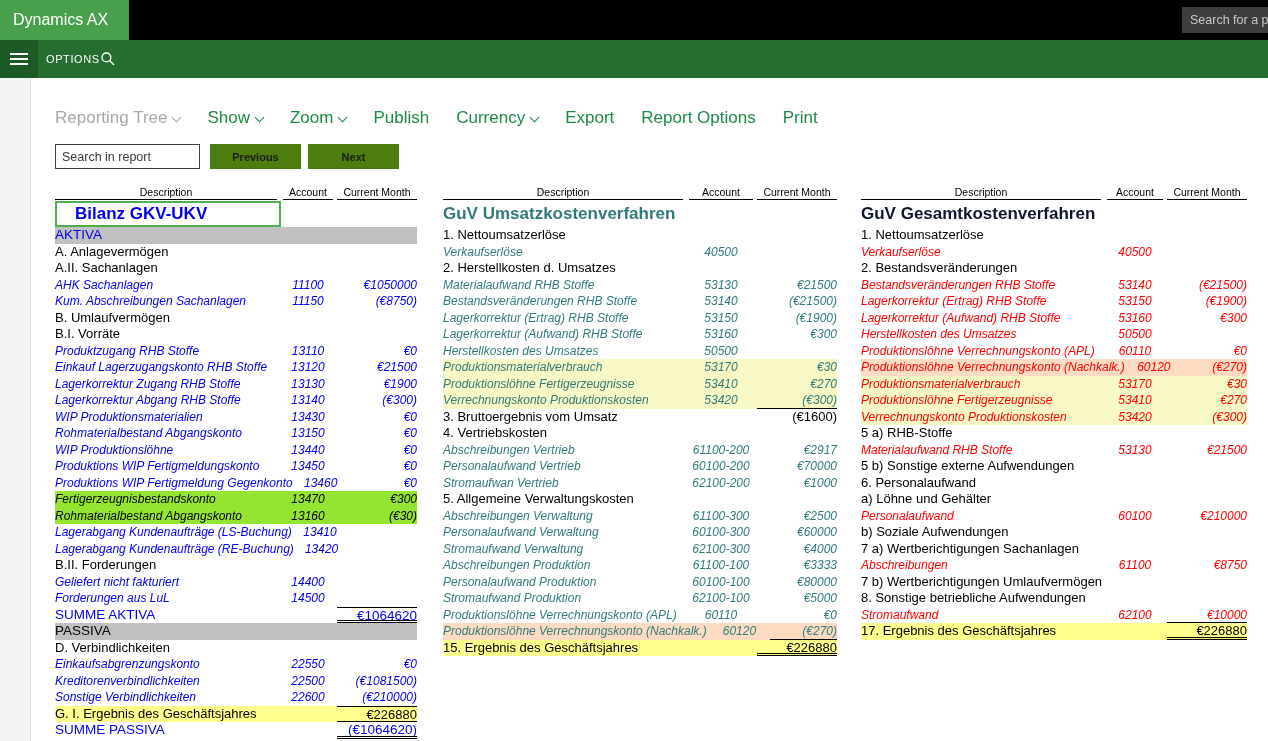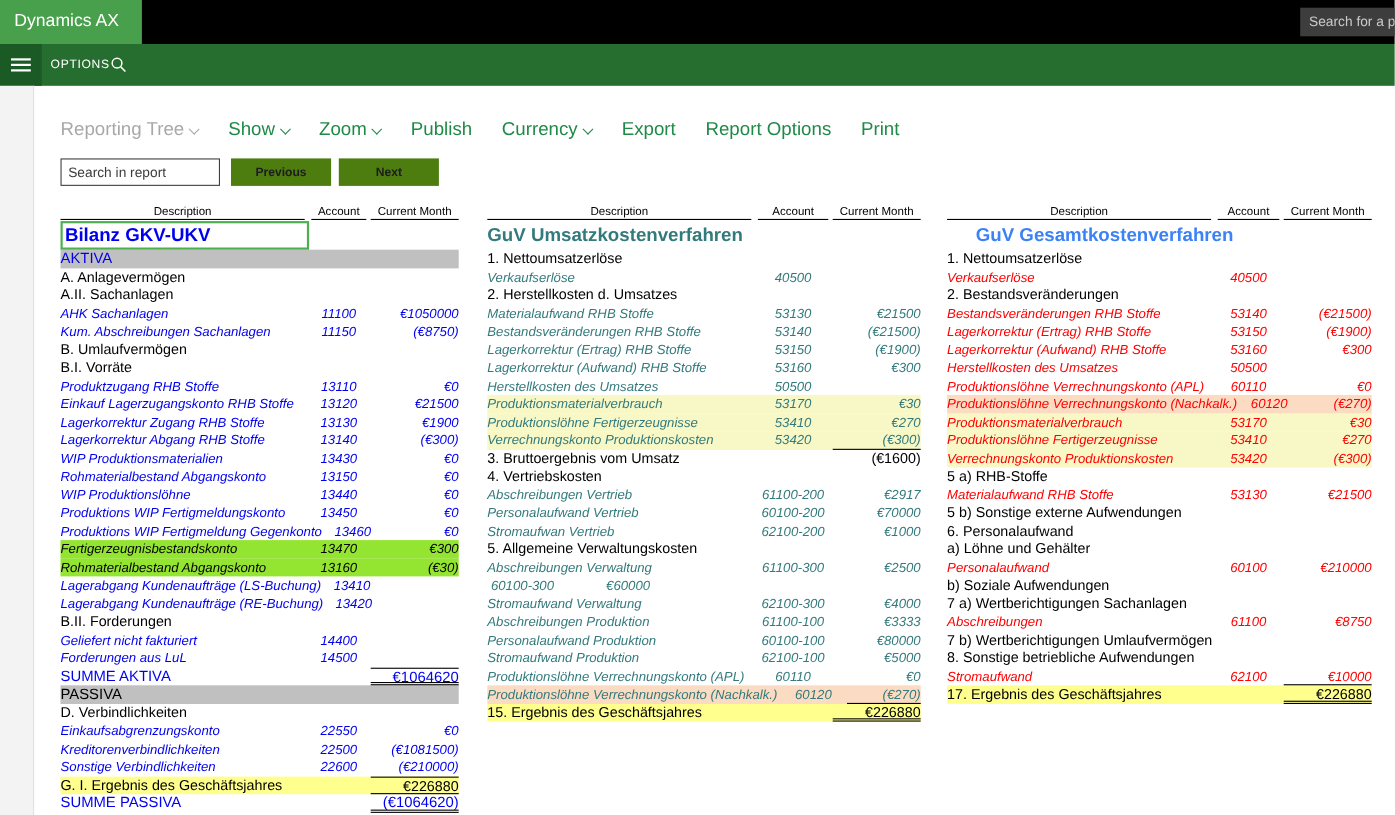--- a/index.html
+++ b/index.html
@@ -46,23 +46,23 @@
   #r2{left:443px;width:394px;--aw:64px;--detc:#337a7c;}
   #r3{left:861px;width:386px;--aw:56px;--detc:#ff0000;}
   .hdr{display:flex;height:15px;font-size:10.5px;color:#000;}
   .hd{border-bottom:1px solid #000;text-align:center;height:14px;line-height:14px;}
   .hd.c-dh{flex:1;margin-right:6px}
   .hd.c-ah{width:var(--aw);margin-right:4px}
   .hd.c-vh{width:var(--vw)}
   .title-row{height:27px;display:flex;align-items:center;}
   .title{font-size:17px;font-weight:bold;white-space:nowrap;}
   #r1 .title{color:#0000ee;border:2px solid #4caf50;width:226px;height:26px;line-height:22px;
-        box-sizing:border-box;padding-left:2px;}
+        box-sizing:border-box;padding-left:18px;}
   #r2 .title{color:#337a7c;}
-  #r3 .title{color:#3b82f6;margin-left:26px;}
+  #r3 .title{color:#0f172a;}
   .row{display:flex;height:16.5px;line-height:16.5px;align-items:stretch;white-space:nowrap;}
   .c-d{flex:1;margin-right:6px;overflow:visible;}
   .c-a{width:var(--aw);margin-right:4px;text-align:center;}
   .c-v{display:block;width:var(--vw);text-align:right;box-sizing:border-box;line-height:16.5px;}
   .t-sec{color:#000;font-size:13px;}
   .t-det{font-style:italic;font-size:12px;color:var(--detc);}
   .t-sum{color:#0000ee;font-size:13.5px;gap:31px;}
   .t-tot{background:#ffff8e;color:#000;font-size:13px;}
   .t-band{background:#c0c0c0;font-size:13.5px;}
   .band-blue{color:#0000ee}
@@ -373,20 +373,21 @@
         <span class="c-d">5. Allgemeine Verwaltungskosten</span>
         <span class="c-a"></span>
         <span class="c-v"></span>
       </div>
       <div class="row t-det">
         <span class="c-d">Abschreibungen Verwaltung</span>
         <span class="c-a">61100-300</span>
         <span class="c-v">€2500</span>
       </div>
       <div class="row t-det">
+        <span class="c-d">Personalaufwand Verwaltung</span>
         <span class="c-a">60100-300</span>
         <span class="c-v">€60000</span>
       </div>
       <div class="row t-det">
         <span class="c-d">Stromaufwand Verwaltung</span>
         <span class="c-a">62100-300</span>
         <span class="c-v">€4000</span>
       </div>
       <div class="row t-det">
         <span class="c-d">Abschreibungen Produktion</span>

